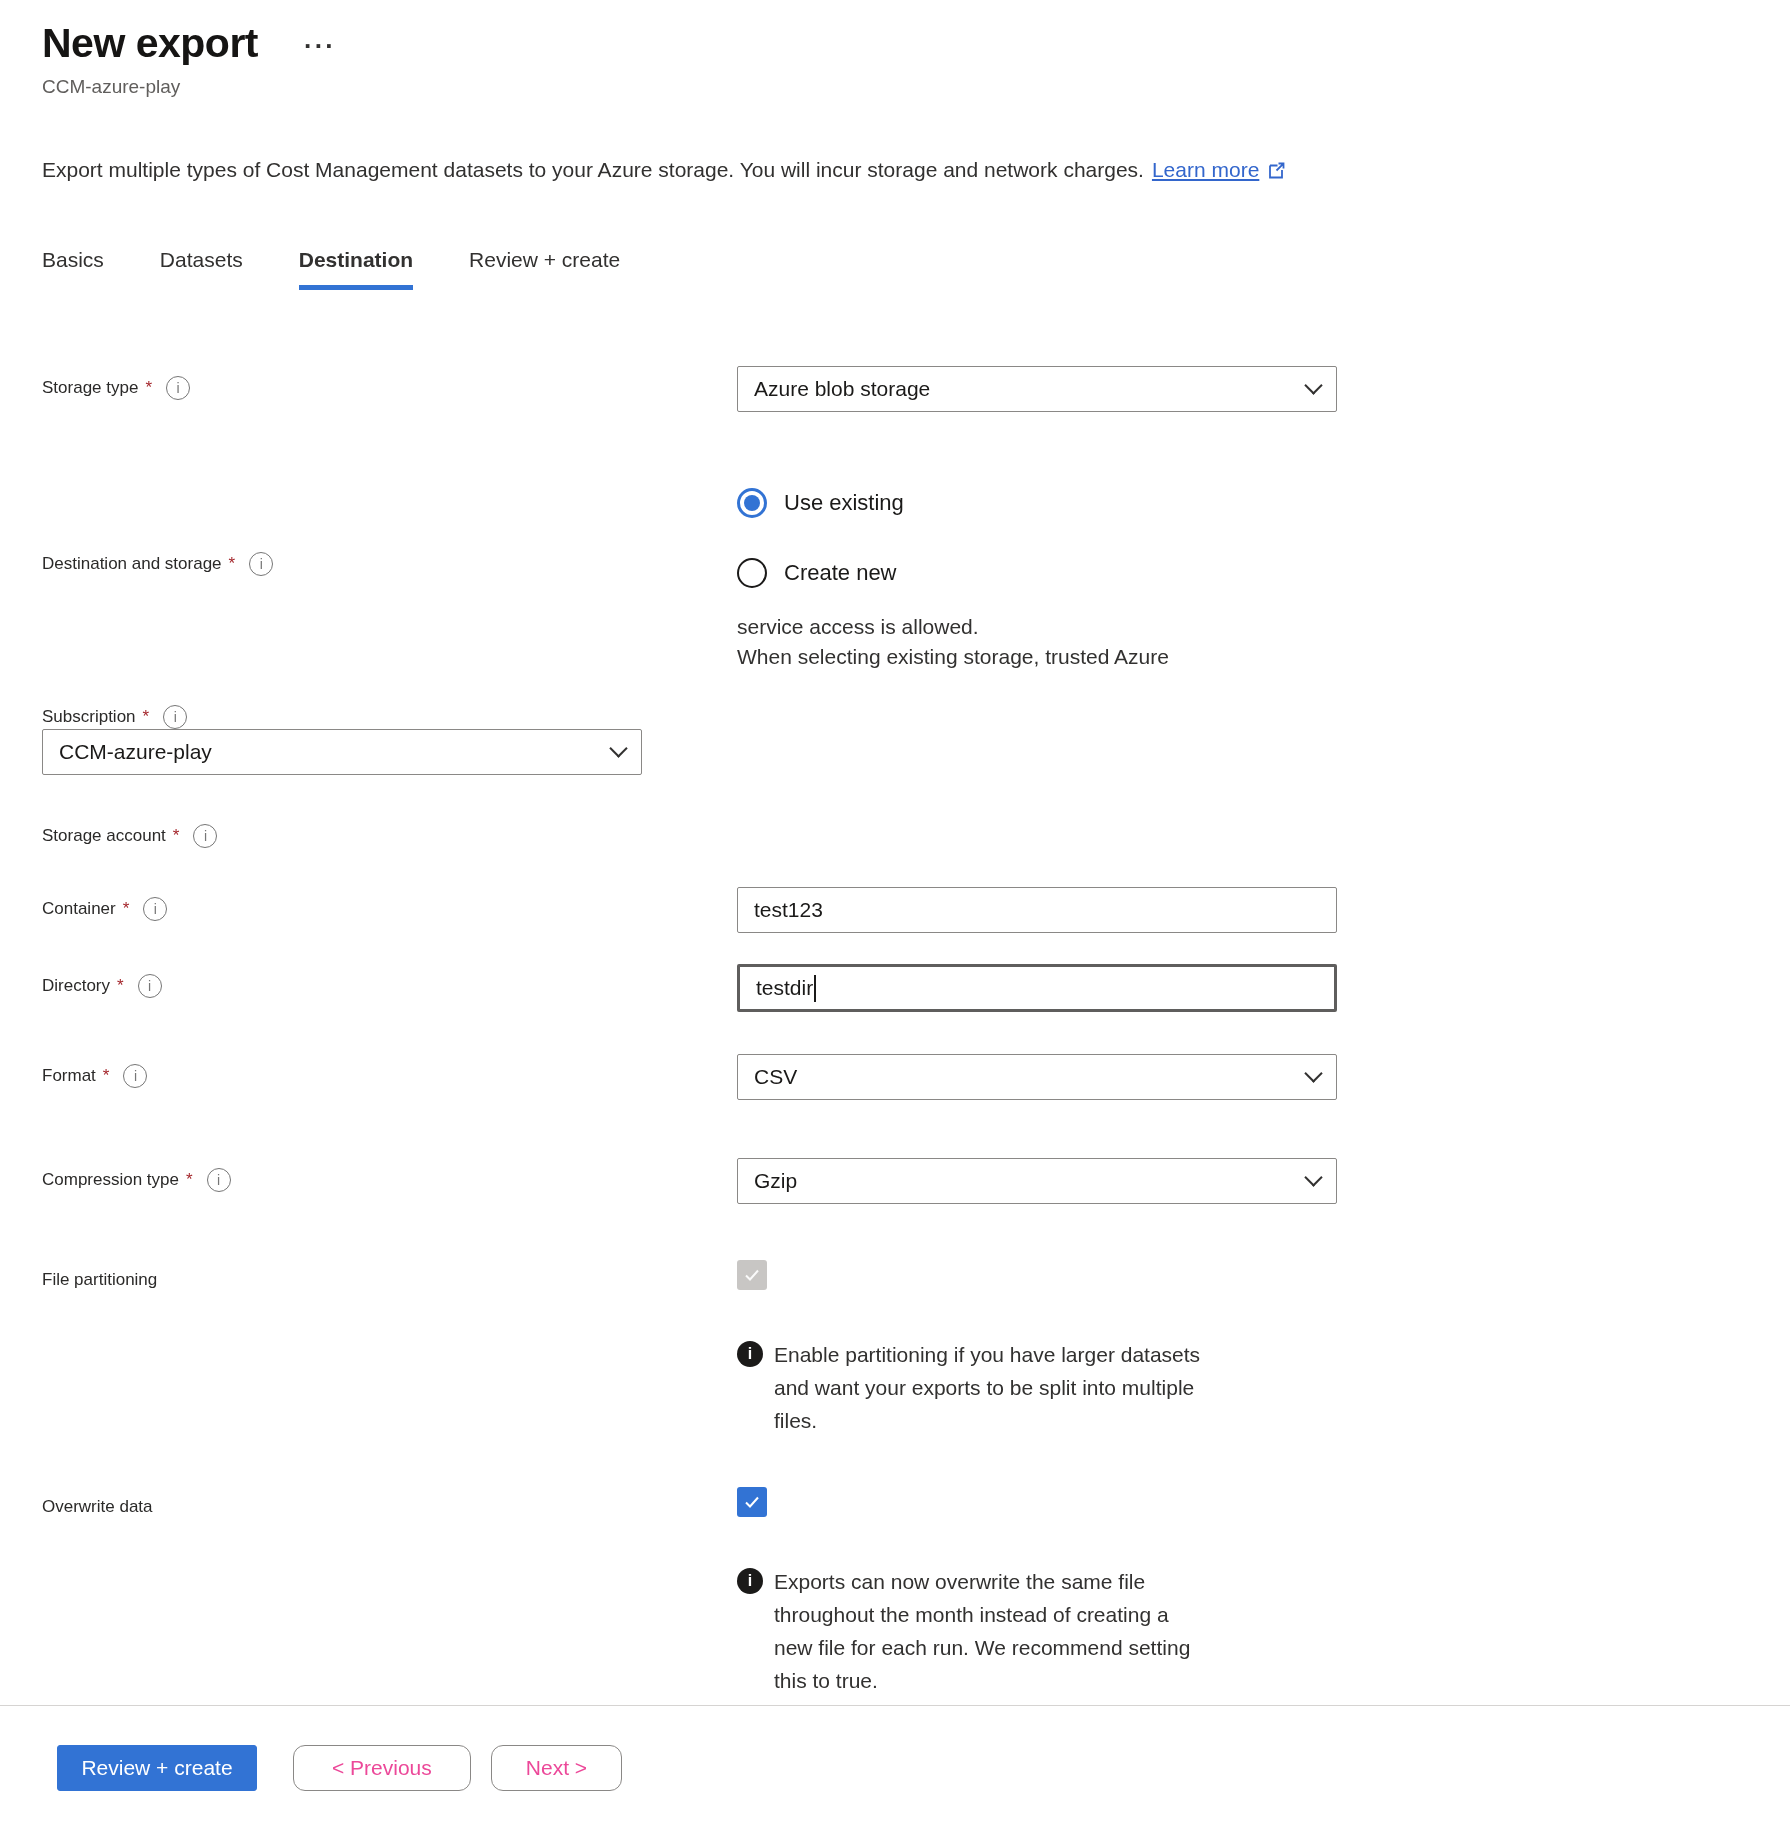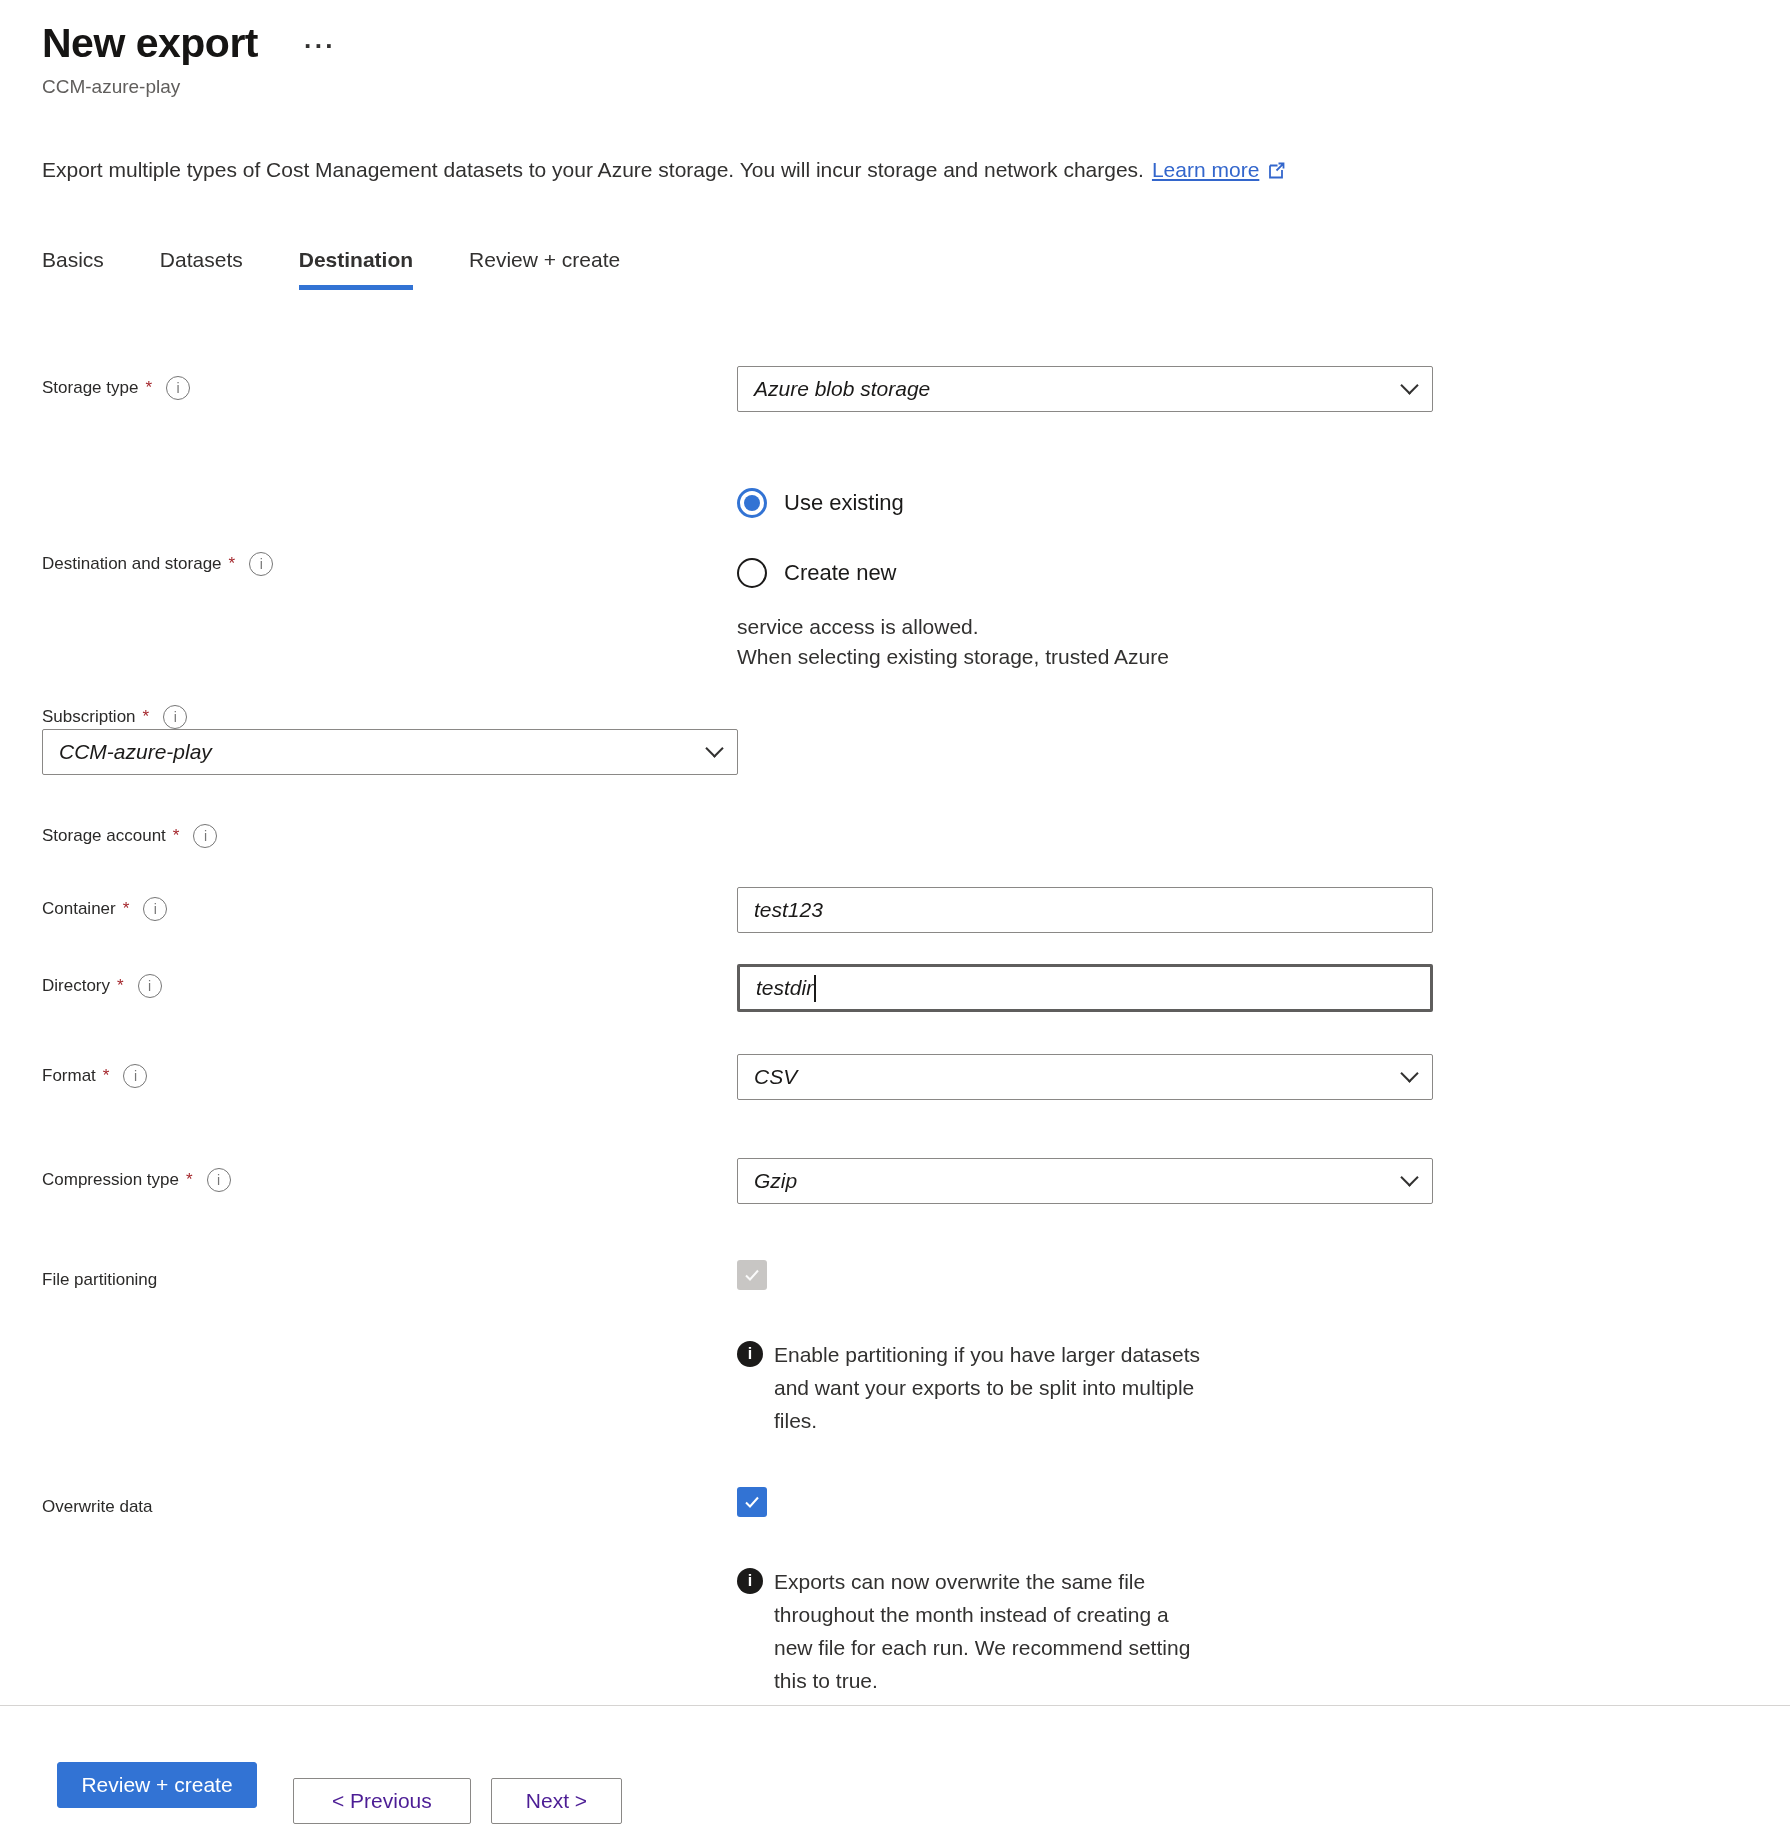--- a/index.html
+++ b/index.html
@@ -35,23 +35,23 @@
     margin-left:14px; width:24px; height:24px; flex:none;
     border:1.6px solid #767676; border-radius:50%;
     color:#767676; font-size:14px;
     display:inline-flex; align-items:center; justify-content:center;
   }
   .info-i::after { content:"i"; font-style:normal; }
 
   .fv { width:600px; flex:none; }
 
   .box {
-    width:696px; height:46px; border:1px solid #8a8886; border-radius:2px;
+    width:600px; height:46px; border:1px solid #8a8886; border-radius:2px;
     background:#fff; display:flex; align-items:center; padding:0 16px;
-    font-size:21px; color:#1b1a19; cursor:pointer;font-style:italic;
+    font-size:21px; color:#1b1a19; cursor:pointer;
   }
   .box.focused { border:3px solid #5f5e5d; height:48px; }
   .chev {
     margin-left:auto; width:13px; height:13px; margin-top:-7px;
     border-right:2px solid #323130; border-bottom:2px solid #323130;
     transform:rotate(45deg);
   }
   .caret { display:inline-block; width:2px; height:27px; background:#1b1a19; margin-left:1px; }
 
   
@@ -93,21 +93,21 @@
   .r-compression { margin-top:58px; }
   .r-partitioning { margin-top:56px; }
   .r-overwrite { margin-top:50px; }
   .radio-gap { margin-bottom:40px; }
 
   
   .divider { margin-top:8px; border-top:1px solid #d6d4d2; margin-left:-42px; margin-right:-40px; }
   .footer { margin-top:39px; display:flex; align-items:center; padding-left:15px; }
   .btn { height:46px; font-size:21px; display:inline-flex; align-items:center; justify-content:center; cursor:pointer; font-family:inherit; }
   .btn-primary { width:200px; background:#3273d4; color:#ffffff; border:1px solid #3273d4; border-radius:3px; }
-  .btn-secondary { background:#ffffff; color:#4c1d95; border:1px solid #8a8886; border-radius:2px; padding:0 38px; margin-left:36px;margin-top:33px; }
+  .btn-secondary { background:#ffffff; color:#ec4899; border:1px solid #8a8886; border-radius:12px; padding:0 38px; margin-left:36px; }
   .btn-next { padding:0 34px; margin-left:20px; }
 </style>
 </head>
 <body>
 
 <div class="page">
 
   <div class="title-row">
     <h1 class="page-title">New export</h1>
     <span class="more-dots">···</span>

